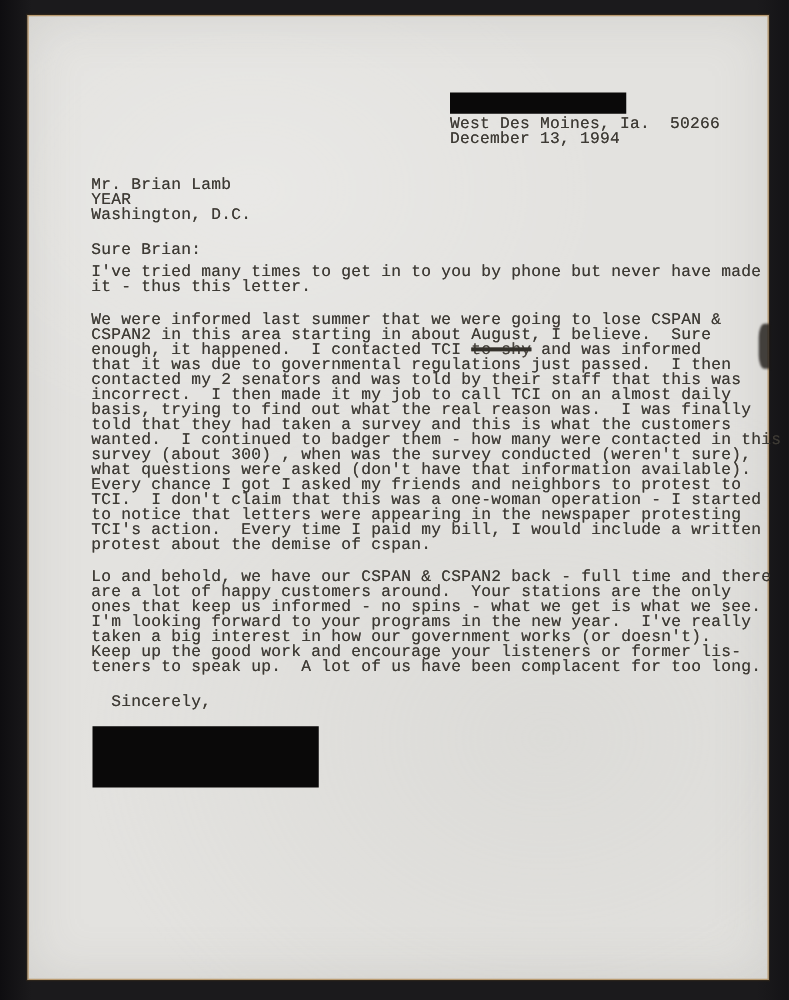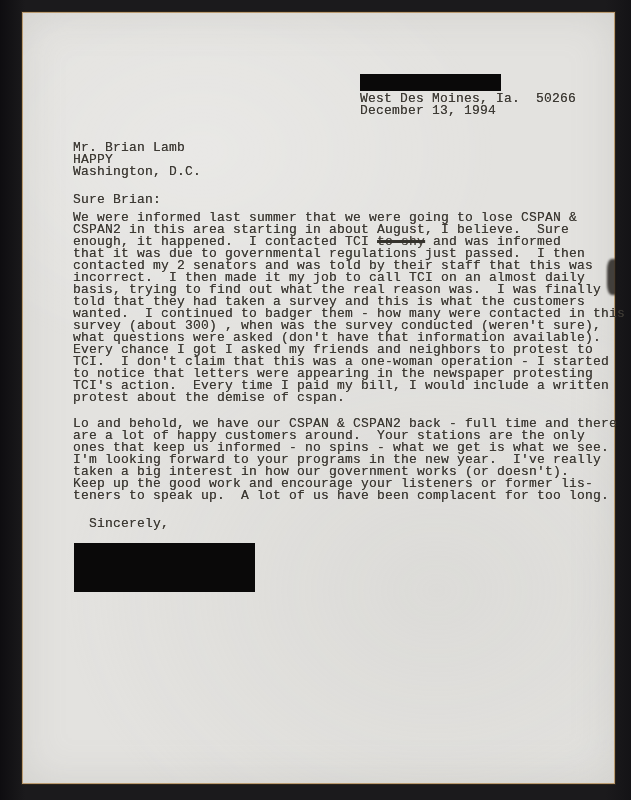--- a/index.html
+++ b/index.html
@@ -105,27 +105,29 @@
 
     <div class="redaction letterhead-redaction"></div>
 
     <div class="letterhead-text">
       <div class="pre">West Des Moines, Ia.  50266</div>
       <div class="pre">December 13, 1994</div>
     </div>
 
     <div class="recipient">
       <div class="pre recipient-name">Mr. Brian Lamb</div>
-      <div class="pre">HAPPY</div>
+      <div class="pre">YEAR</div>
       <div class="pre">Washington, D.C.</div>
     </div>
 
     <div class="salutation-row pre">Sure Brian:</div>
 
     <div class="letter-body">
+      <div class="para pre">I've tried many times to get in to you by phone but never have made
+it - thus this letter.</div>
 
       <div class="para pre"><span>We were informed last summer that we were going to lose CSPAN &amp;
 CSPAN2 in this area starting in about August, I believe.  Sure
 enough, it happened.  I contacted TCI </span><span class="struck">to shy</span><span> and was informed
 that it was due to governmental regulations just passed.  I then
 contacted my 2 senators and was told by their staff that this was
 incorrect.  I then made it my job to call TCI on an almost daily
 basis, trying to find out what the real reason was.  I was finally
 told that they had taken a survey and this is what the customers
 wanted.  I continued to badger them - how many were contacted in this

